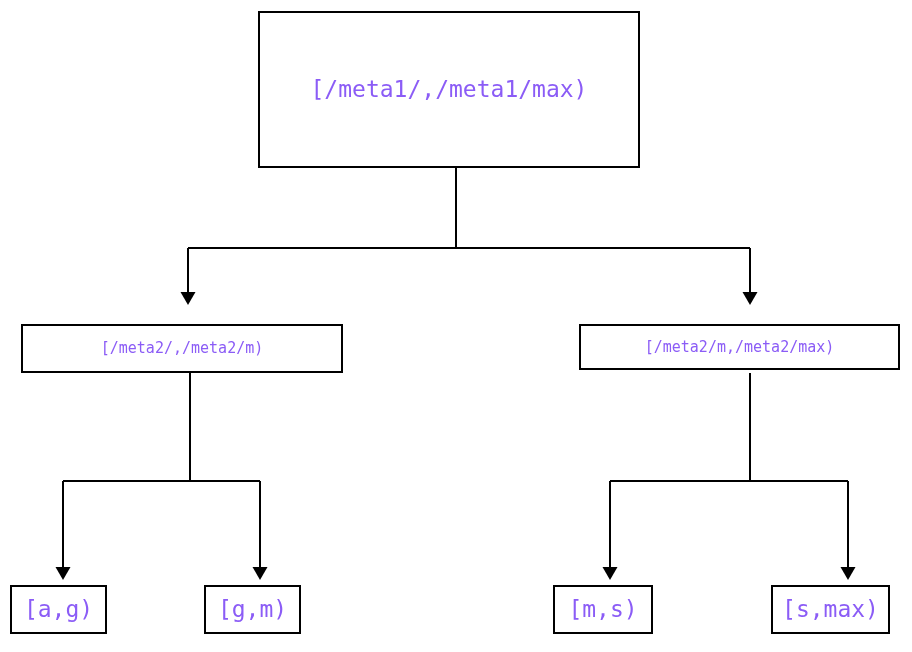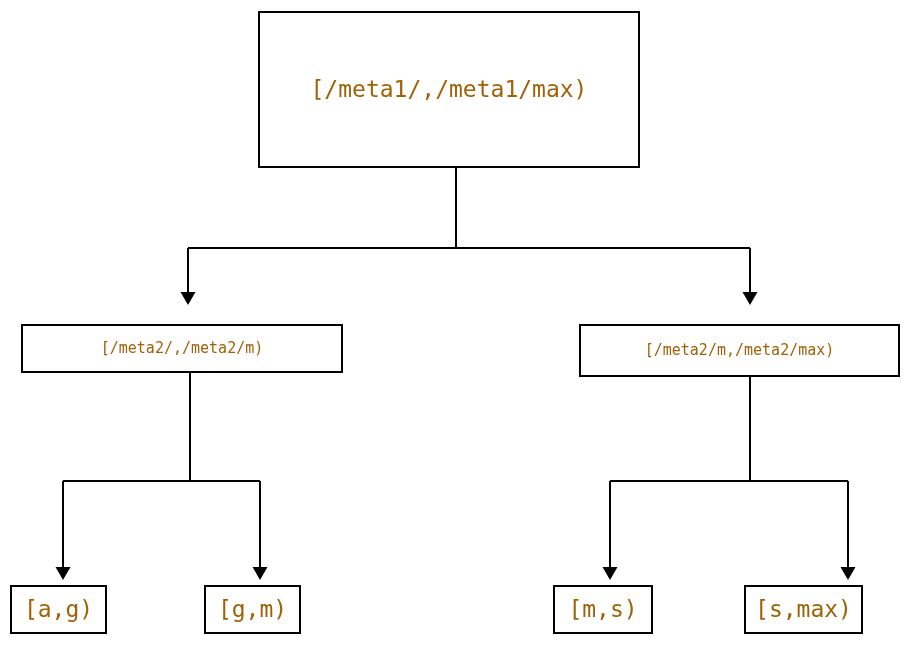--- a/index.html
+++ b/index.html
@@ -27,21 +27,21 @@
     height: 652px;
   }
   .node-box {
     position: absolute;
     box-sizing: border-box;
     border: 2px solid #000000;
     background: #ffffff;
     display: flex;
     align-items: center;
     justify-content: center;
-    color: #a16207;
+    color: #8b5cf6;
     white-space: pre;
     letter-spacing: 0px;
   }
   .node-label {
     display: block;
     line-height: 1;
   }
   #node-root {
     left: 258px;
     top: 11px;
@@ -52,21 +52,21 @@
   #node-mid-left {
     left: 21px;
     top: 324px;
     width: 322px;
     height: 49px;
   }
   #node-mid-right {
     left: 579px;
     top: 324px;
     width: 321px;
-    height: 53px;
+    height: 46px;
   }
   #node-mid-left .node-label,
   #node-mid-right .node-label { font-size: 15px; }
   #node-leaf-ag {
     left: 10px;
     top: 585px;
     width: 97px;
     height: 49px;
     text-align: center;
   }
@@ -76,21 +76,21 @@
     width: 97px;
     height: 49px;
   }
   #node-leaf-ms {
     left: 553px;
     top: 585px;
     width: 100px;
     height: 49px;
   }
   #node-leaf-smax {
-    left: 744px;
+    left: 771px;
     top: 585px;
     width: 119px;
     height: 49px;
   }
   #node-leaf-ag .node-label,
   #node-leaf-gm .node-label,
   #node-leaf-ms .node-label,
   #node-leaf-smax .node-label { font-size: 23px; }
 </style>
 </head>

